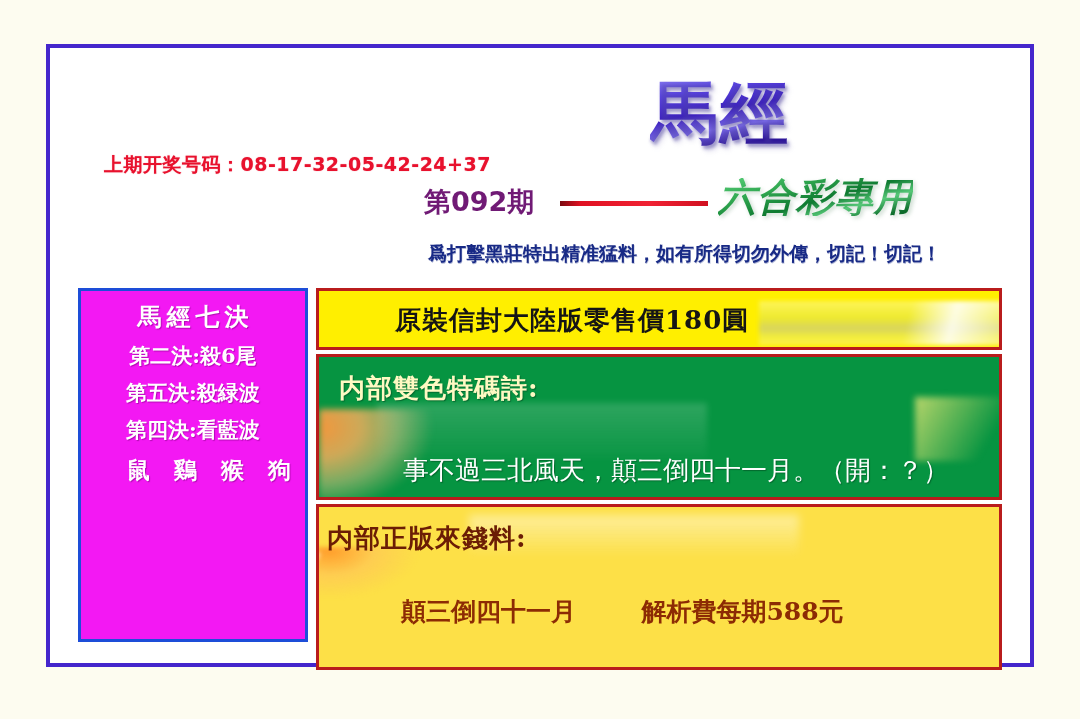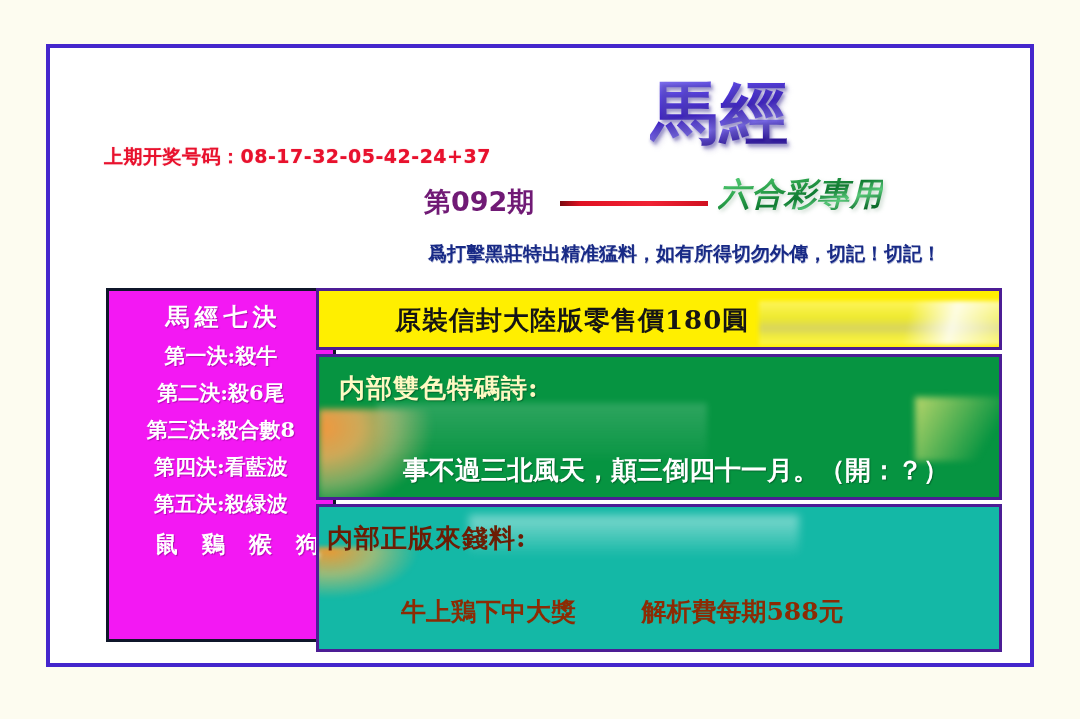--- a/index.html
+++ b/index.html
@@ -32,21 +32,21 @@
   }
   .inner-white {
     position: absolute;
     left: 3px; top: 3px; right: 3px; bottom: 3px;
     background: #ffffff;
   }
 
   
   .prev-draw {
     position: absolute;
-    left: 104px; top: 144px;
+    left: 104px; top: 152px;
     color: #e8112d;
     font-family: "DejaVu Sans", "Liberation Sans", sans-serif;
     font-size: 19px;
     font-weight: bold;
     letter-spacing: 0.5px;
     white-space: nowrap;
     text-shadow: 0 0 1px rgba(232,17,45,0.55);
   }
 
   .logo-ma {
@@ -62,21 +62,21 @@
     background-clip: text;
     color: transparent;
     -webkit-text-fill-color: transparent;
     text-shadow: 2px 3px 3px rgba(80,70,160,0.35);
     filter: drop-shadow(2px 3px 2px rgba(120,110,180,0.45));
   }
 
   .logo-sub {
     position: absolute;
     left: 718px; top: 178px;
-    font-size: 32px;
+    font-size: 38px;
     font-weight: bold;
     font-style: italic;
     letter-spacing: 1px;
     line-height: 1;
     font-family: "DejaVu Serif", "Liberation Serif", serif;
     background: linear-gradient(165deg, #59d07a 0%, #2fa64f 30%, #0f7a31 55%, #56c777 72%, #0c6b2a 92%);
     -webkit-background-clip: text;
     background-clip: text;
     color: transparent;
     -webkit-text-fill-color: transparent;
@@ -113,25 +113,24 @@
     text-shadow: 0.5px 0.5px 0 rgba(24,42,134,0.35);
     margin-left: 6px;
   }
 
   
   .left-panel {
     position: absolute;
     left: 78px; top: 288px;
     width: 230px; height: 354px;
     background: #f318f3;
-    border: 3px solid #0f172a;
+    border: 3px solid #1d4ed8;
     box-sizing: border-box;
     text-align: center;
     color: #ffffff;
-    margin-left: 28px;
   }
   .lp-title {
     margin-top: 10px;
     font-size: 24px;
     font-weight: bold;
     letter-spacing: 5px;
     text-indent: 5px;
     text-shadow: 1px 1px 1px rgba(140,0,140,0.6);
   }
   .lp-line {
@@ -155,39 +154,39 @@
   
   .right-col {
     position: absolute;
     left: 316px; top: 288px;
     width: 686px; height: 354px;
   }
 
   .panel {
     position: absolute;
     left: 0; right: 0;
-    border: 3px solid #4c1d95;
+    border: 3px solid #b91c1c;
     box-sizing: border-box;
     overflow: hidden;
   }
 
   .panel-price {
     top: 0;
     height: 62px;
     background: #ffef00;
   }
   .panel-poem {
     top: 66px;
     height: 146px;
     background: #069441;
   }
   .panel-money {
     top: 216px;
-    height: 148px;
-    background: #14b8a6;
+    height: 166px;
+    background: #fde047;
     padding-left: 41px;
   }
 
   .price-text {
     position: absolute;
     left: 76px; top: 12px;
     font-size: 26px;
     font-weight: bold;
     color: #151515;
     letter-spacing: 1px;
@@ -214,21 +213,21 @@
     color: #fef9c3;
     letter-spacing: 1px;
     white-space: nowrap;
     z-index: 4;
     text-shadow: 1px 1px 1px rgba(0,70,30,0.55);
   }
   .poem-text {
     position: absolute;
     left: 84px; top: 96px;
     font-size: 26px;
-    font-weight: bold;
+    font-weight: normal;
     color: #ffffff;
     letter-spacing: 0px;
     white-space: nowrap;
     z-index: 4;
     text-shadow: 1px 1px 1px rgba(0,70,30,0.55);
   }
   
   .blob-green {
     position: absolute;
     left: 0px; top: 52px;
@@ -312,25 +311,23 @@
 <div class="logo-sub">六合彩專用</div>
 
 <div class="issue-no">第092期</div>
 
 <div class="red-rule"></div>
 
 <div class="notice">爲打擊黑莊特出精准猛料，如有所得切勿外傳，切記！切記！</div>
 
 <div class="left-panel">
   <div class="lp-title">馬經七決</div>
-  <div class="lp-line">第一決:殺牛</div>
   <div class="lp-line">第二決:殺6尾</div>
-  <div class="lp-line">第三決:殺合數8</div>
+  <div class="lp-line">第五決:殺緑波</div>
   <div class="lp-line">第四決:看藍波</div>
-  <div class="lp-line">第五決:殺緑波</div>
   <div class="lp-zodiac">鼠 鷄 猴 狗</div>
 </div>
 
 <div class="right-col">
 
   <div class="panel panel-price">
     <div class="smudge-price"></div>
     <div class="price-text">原裝信封大陸版零售價180圓</div>
   </div>
 
@@ -340,19 +337,19 @@
     <div class="blob-green"></div>
     <div class="poem-label">内部雙色特碼詩:</div>
     <div class="poem-text">事不過三北風天，顛三倒四十一月。（開：？）</div>
   </div>
 
   <div class="panel panel-money">
     <div class="haze-money"></div>
     <div class="blob-money"></div>
     <div class="money-label">内部正版來錢料:</div>
     <div class="money-line">
-      <span>牛上鶏下中大獎</span>
+      <span>顛三倒四十一月</span>
       <span class="gap"></span>
       <span>解析費每期588元</span>
     </div>
   </div>
 
 </div>
 
 </body></html>

